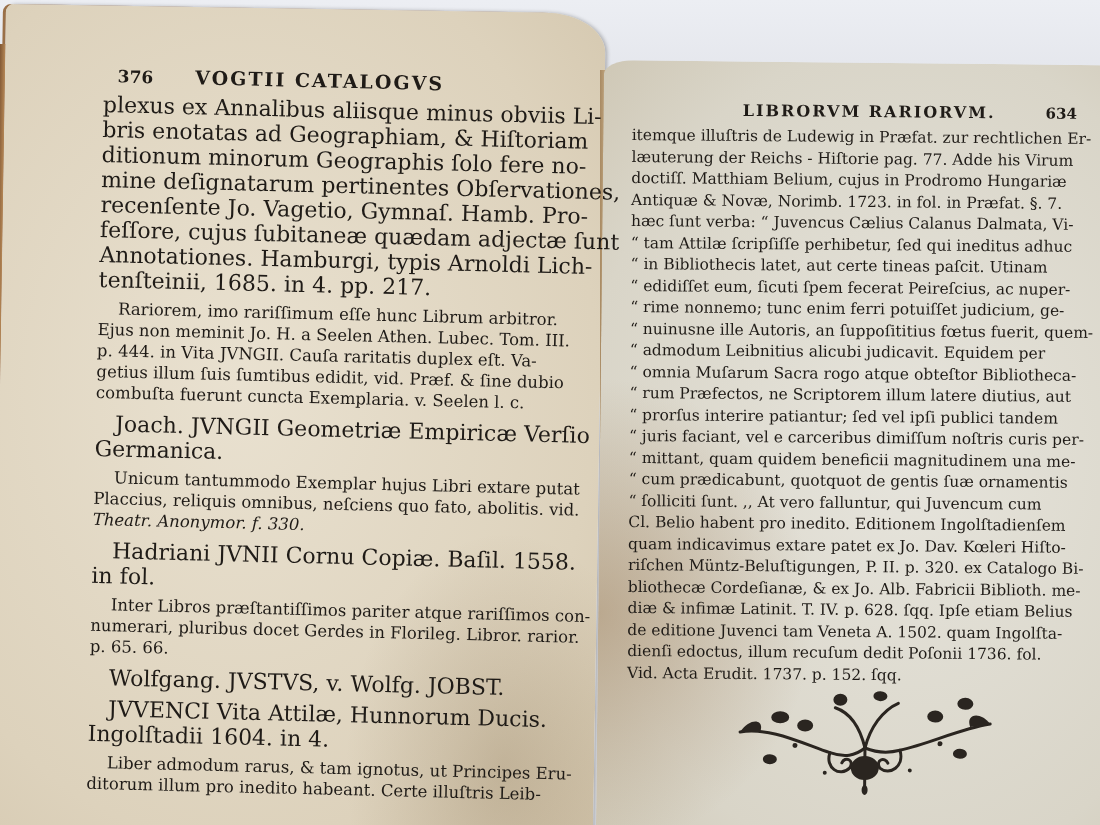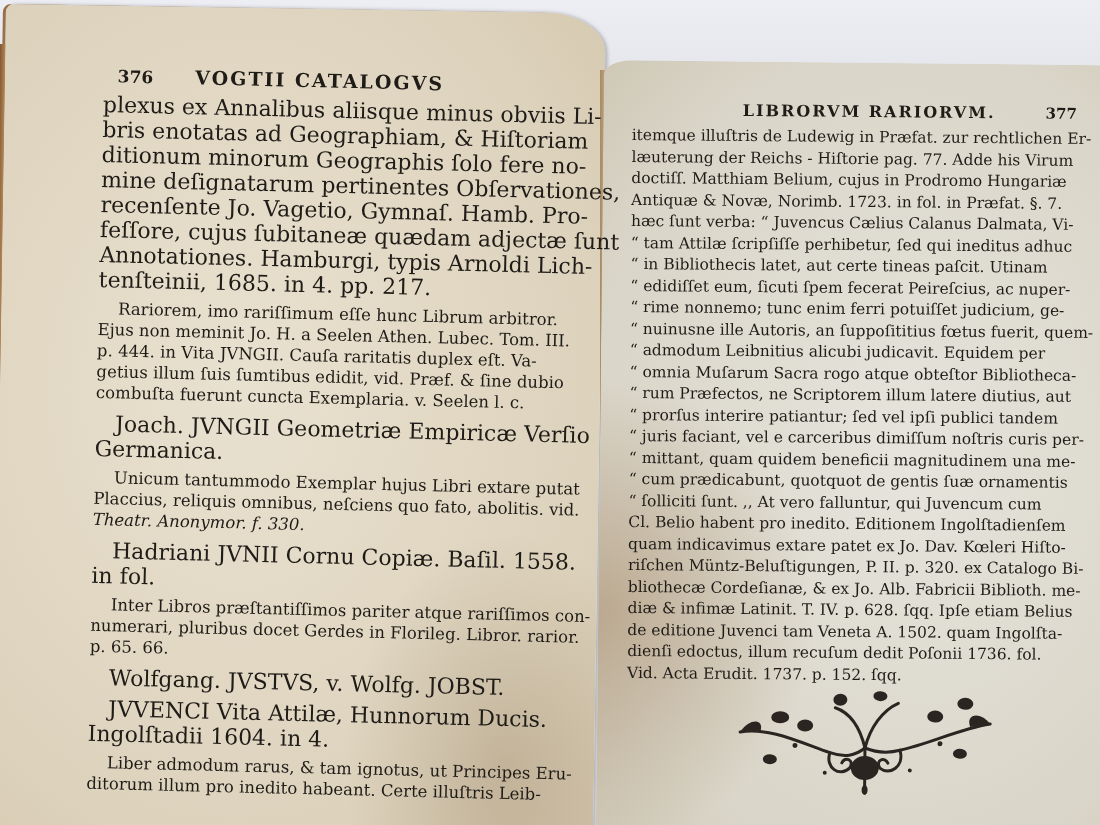--- a/index.html
+++ b/index.html
@@ -138,21 +138,21 @@
 
   <div class="note" style="text-indent:0">
     <span class="line" style="padding-left:20px">Liber admodum rarus, &amp; tam ignotus, ut Principes Eru-</span>
     <span class="line">ditorum illum pro inedito habeant.   Certe illuſtris Leib-</span>
   </div>
 </div>
 
 <div class="right-content text">
   <div class="running-head">
     <span class="title">LIBRORVM RARIORVM.</span>
-    <span class="num">377</span>
+    <span class="num">634</span>
   </div>
   <div class="r-block">
     <span class="line r-line">itemque illuſtris de Ludewig in Præfat. zur rechtlichen Er-</span>
     <span class="line r-line">læuterung der Reichs - Hiſtorie pag. 77.   Adde his Virum</span>
     <span class="line r-line">doctiſſ. Matthiam Belium, cujus in Prodromo Hungariæ</span>
     <span class="line r-line">Antiquæ &amp; Novæ, Norimb. 1723. in fol. in Præfat. §. 7.</span>
     <span class="line r-line">hæc ſunt verba: “ Juvencus Cælius Calanus Dalmata, Vi-</span>
     <span class="line r-line">“ tam Attilæ ſcripſiſſe perhibetur, ſed qui ineditus adhuc</span>
     <span class="line r-line">“ in Bibliothecis latet, aut certe tineas paſcit.   Utinam</span>
     <span class="line r-line">“ edidiſſet eum, ſicuti ſpem fecerat Peireſcius, ac nuper-</span>

